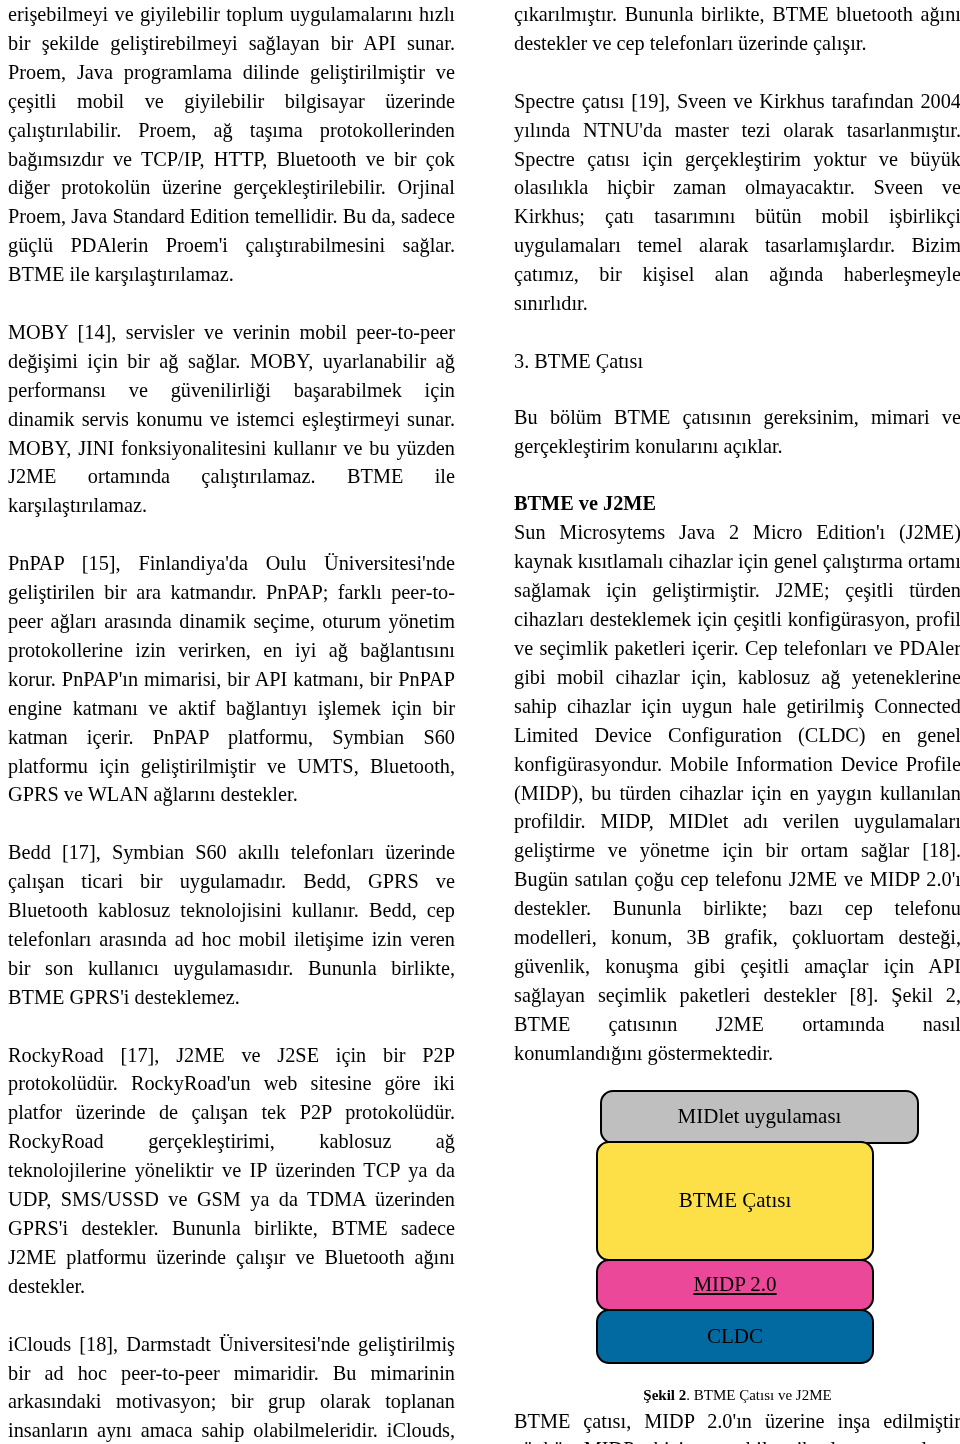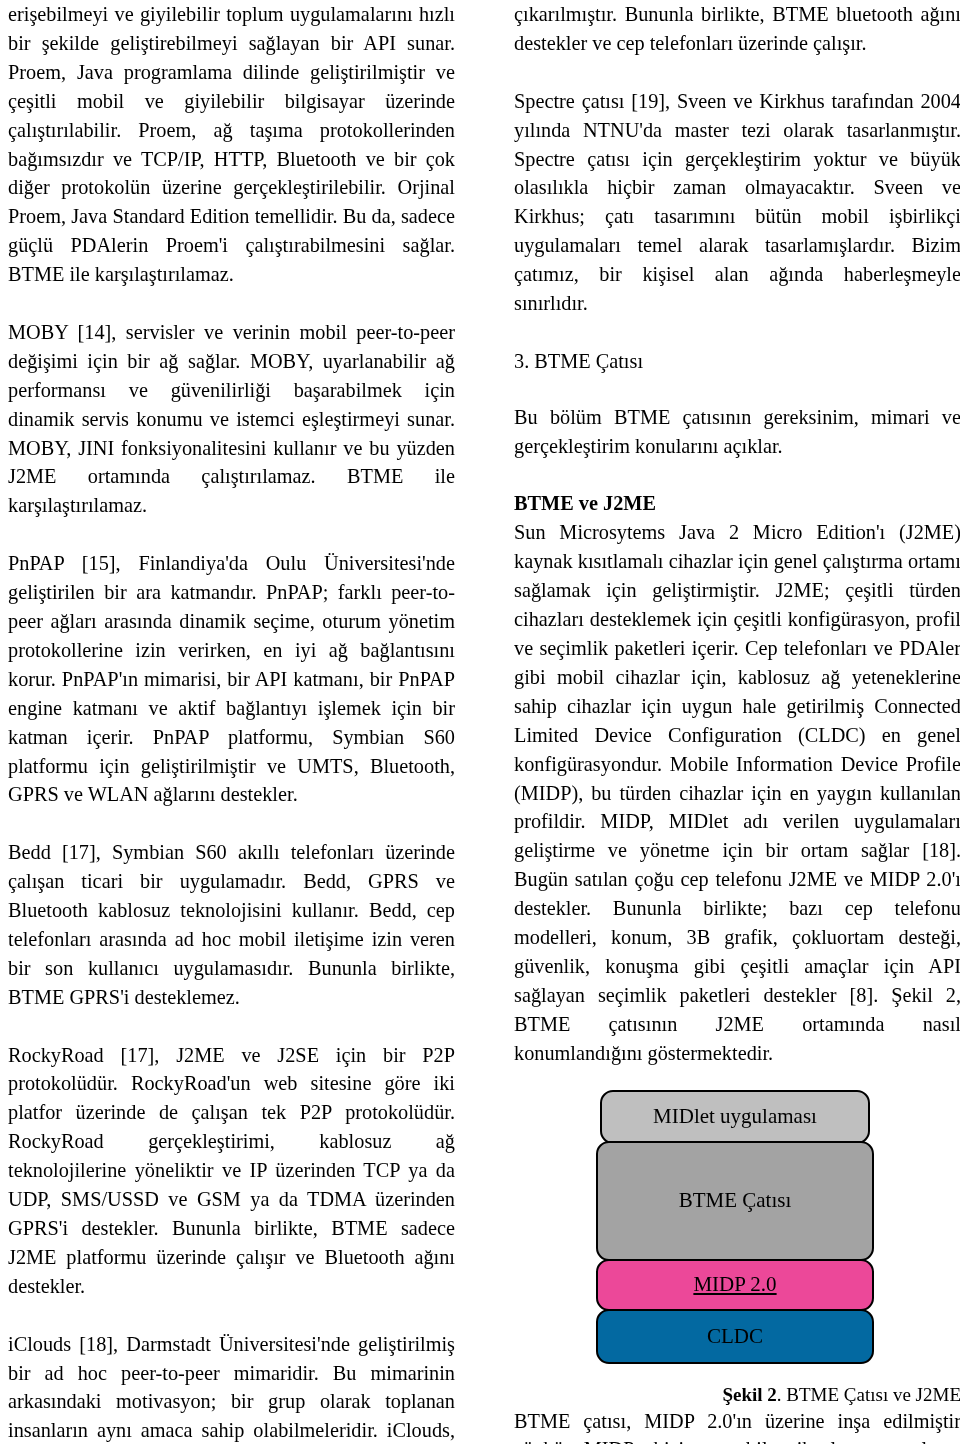--- a/index.html
+++ b/index.html
@@ -71,29 +71,29 @@
     box-sizing: border-box;
     border: 2.2px solid #000000;
     border-radius: 13px;
     display: flex;
     align-items: center;
     justify-content: center;
     font-size: 21px;
     line-height: 1.1;
     white-space: nowrap;
   }
-  .layer-midlet { left: 86px;  width: 270px; top: 0px;   height: 54px; }
+  .layer-midlet { left: 86px;  width: 319px; top: 0px;   height: 54px; }
   .layer-btme   { left: 82px;  width: 278px; top: 51px;  height: 120px; }
   .layer-midp   { left: 82px;  width: 278px; top: 169px; height: 52px; }
   .layer-cldc   { left: 82px;  width: 278px; top: 219px; height: 55px; }
 
   .fig-caption {
     margin-top: 13px;
-    text-align: right;
-    font-size: 19px;
+    text-align: center;
+    font-size: 15px;
     line-height: 24px;
   }
   .fig-caption b { font-weight: bold; }
 
   .after-figure { margin-top: 44px; }
 </style>
 </head>
 <body>
 
 <div class="page">
@@ -118,21 +118,21 @@
 
     <h3 class="sub-head">BTME ve J2ME</h3>
 
     <p class="para tight">Sun Microsytems Java 2 Micro Edition'ı (J2ME) kaynak kısıtlamalı cihazlar için genel çalıştırma ortamı sağlamak için geliştirmiştir. J2ME; çeşitli türden cihazları desteklemek için çeşitli konfigürasyon, profil ve seçimlik paketleri içerir. Cep telefonları ve PDAler gibi mobil cihazlar için, kablosuz ağ yeteneklerine sahip cihazlar için uygun hale getirilmiş Connected Limited Device Configuration (CLDC) en genel konfigürasyondur. Mobile Information Device Profile (MIDP), bu türden cihazlar için en yaygın kullanılan profildir. MIDP, MIDlet adı verilen uygulamaları geliştirme ve yönetme için bir ortam sağlar [18]. Bugün satılan çoğu cep telefonu J2ME ve MIDP 2.0'ı destekler. Bununla birlikte; bazı cep telefonu modelleri, konum, 3B grafik, çokluortam desteği, güvenlik, konuşma gibi çeşitli amaçlar için API sağlayan seçimlik paketleri destekler [8]. Şekil 2, BTME çatısının J2ME ortamında nasıl konumlandığını göstermektedir.</p>
 
     <div class="figure">
       <div class="stack">
         <div class="layer layer-midlet" style="background: rgb(191, 191, 191);">
           <span>MIDlet uygulaması</span>
         </div>
-        <div class="layer layer-btme" style="background: #a3a3a3;">
+        <div class="layer layer-btme" style="background: #fde047;">
           <span>BTME Çatısı</span>
         </div>
         <div class="layer layer-midp" style="background: #ec4899; text-decoration: underline;">
           <span>MIDP 2.0</span>
         </div>
         <div class="layer layer-cldc" style="background: #0369a1;">
           <span>CLDC</span>
         </div>
       </div>
       <div class="fig-caption">

